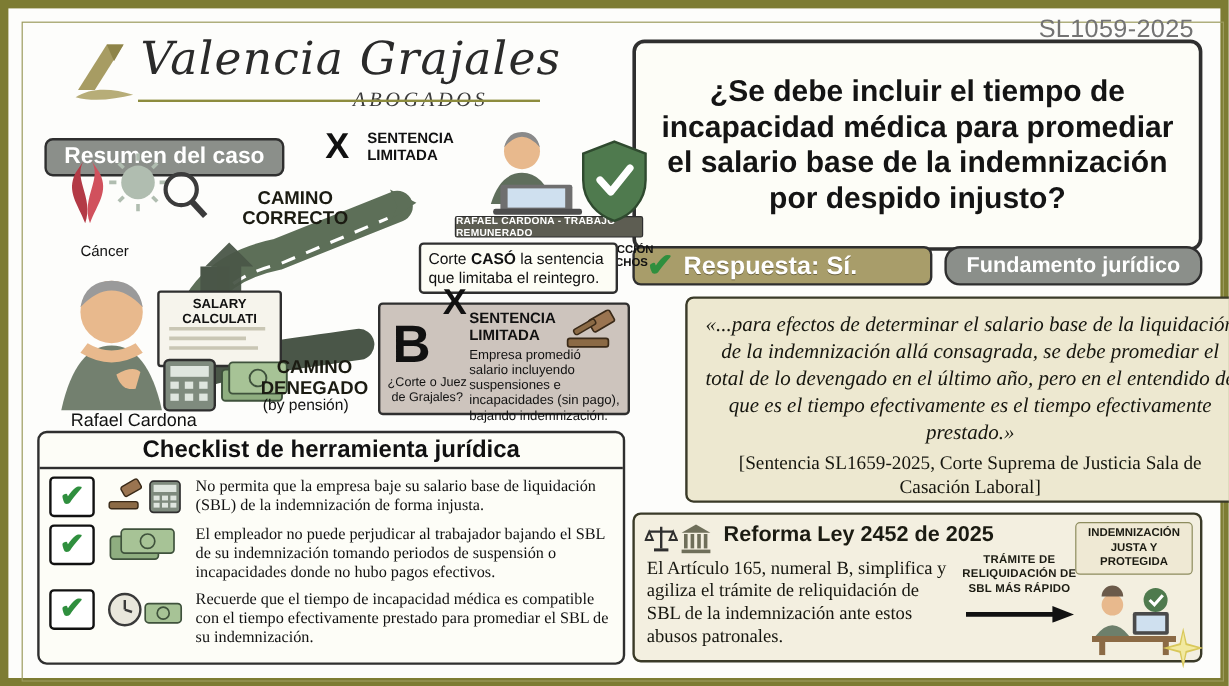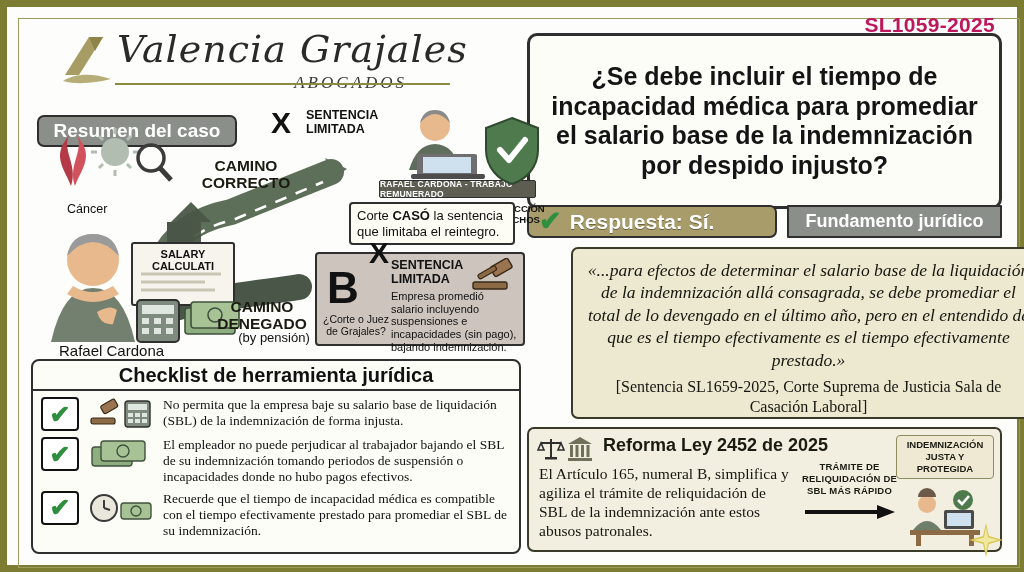--- a/index.html
+++ b/index.html
@@ -16,21 +16,21 @@
     border:7px solid #7d7c33;
     background:#fdfdfb;
   }
   .inner-line{
     position:absolute;left:11px;top:11px;width:1002px;height:550px;
     box-sizing:border-box;border:1px solid #9c9b5e;pointer-events:none;
   }
   
   .doc-code{
     position:absolute;right:22px;top:6px;
-    font-weight:bold;font-size:21px;color:#be185d;letter-spacing:.3px;
+    font-weight:normal;font-size:21px;color:#737373;letter-spacing:.3px;
   }
   .logo{
     position:absolute;left:48px;top:20px;width:400px;height:70px;
   }
   .logo .brand{
     font-family:"DejaVu Serif", serif;
     font-style:italic;font-size:38px;color:#2a2a2a;
     letter-spacing:1px;white-space:nowrap;
     padding-left:62px;
   }
@@ -57,21 +57,21 @@
   
   .answer{
     position:absolute;left:520px;top:198px;width:250px;height:33px;
     background:#a89d6a;border:2px solid #2f2f2f;border-radius:7px;
     box-sizing:border-box;display:flex;align-items:center;gap:8px;padding-left:10px;
   }
   .answer .txt{font-weight:bold;font-size:21px;color:#fff;text-shadow:0 1px 0 #6c6340;}
   .check-green{color:#2f8f3e;font-size:27px;font-weight:bold;line-height:1;}
   .fundamento{
     position:absolute;left:780px;top:198px;width:215px;height:33px;
-    background:#8b8f8a;border:2px solid #2f2f2f;border-radius:1px;
+    background:#8b8f8a;border:2px solid #2f2f2f;border-radius:13px;
     box-sizing:border-box;display:flex;align-items:center;justify-content:center;
     font-weight:bold;font-size:18px;color:#fff;
   }
   
   .quote{
     position:absolute;left:520px;top:240px;width:475px;height:172px;
     background:#ede8d0;border:2px solid #3a3a28;border-radius:7px;
     box-sizing:border-box;padding:10px 14px 6px;
     text-align:center;
     margin-left:44px;
@@ -116,21 +116,21 @@
     background:#8b8f8a;border:2px solid #2f2f2f;border-radius:7px;
     box-sizing:border-box;display:flex;align-items:center;justify-content:center;
     font-weight:bold;font-size:19px;color:#fff;
   }
   .diagram{
     position:absolute;left:24px;top:95px;width:490px;height:260px;
   }
   .lbl{position:absolute;font-weight:bold;color:#1b1b12;}
   .camino-correcto{left:160px;top:55px;width:110px;font-size:15.5px;line-height:1.1;text-align:center;}
   .camino-denegado{left:176px;top:196px;width:110px;font-size:15.5px;line-height:1.1;text-align:center;}
-  .by-pension{left:188px;top:228px;width:110px;font-size:13px;text-align:center;font-weight:normal;font-style:normal;}
+  .by-pension{left:188px;top:228px;width:110px;font-size:13px;font-weight:normal;font-style:normal;}
   .x-mark{font-weight:bold;font-size:30px;color:#111;}
   .sent-lim-1{
     position:absolute;left:275px;top:6px;width:98px;
     font-weight:bold;font-size:12.5px;line-height:1.15;color:#111;
   }
   .callout-corte{
     position:absolute;left:318px;top:100px;width:150px;
     background:#fdfdf5;border:2px solid #2f2f2f;border-radius:4px;
     padding:4px 6px;font-size:13px;line-height:1.2;color:#111;
   }

